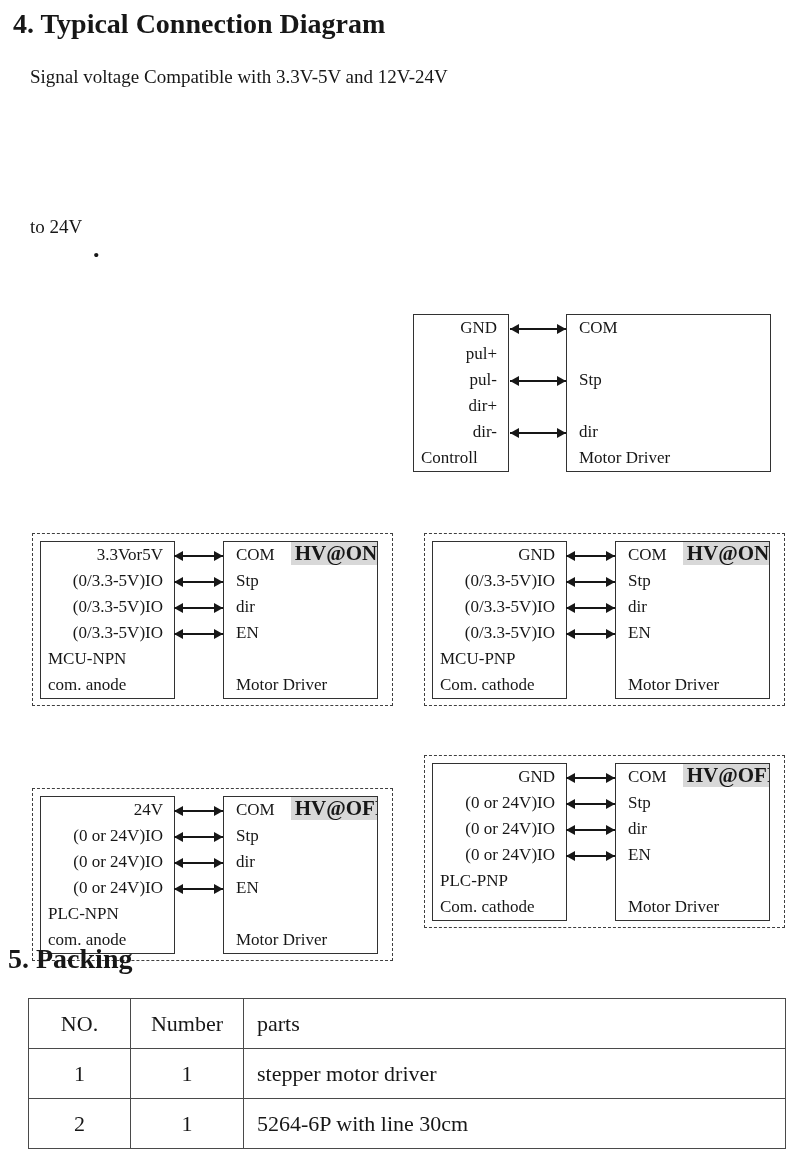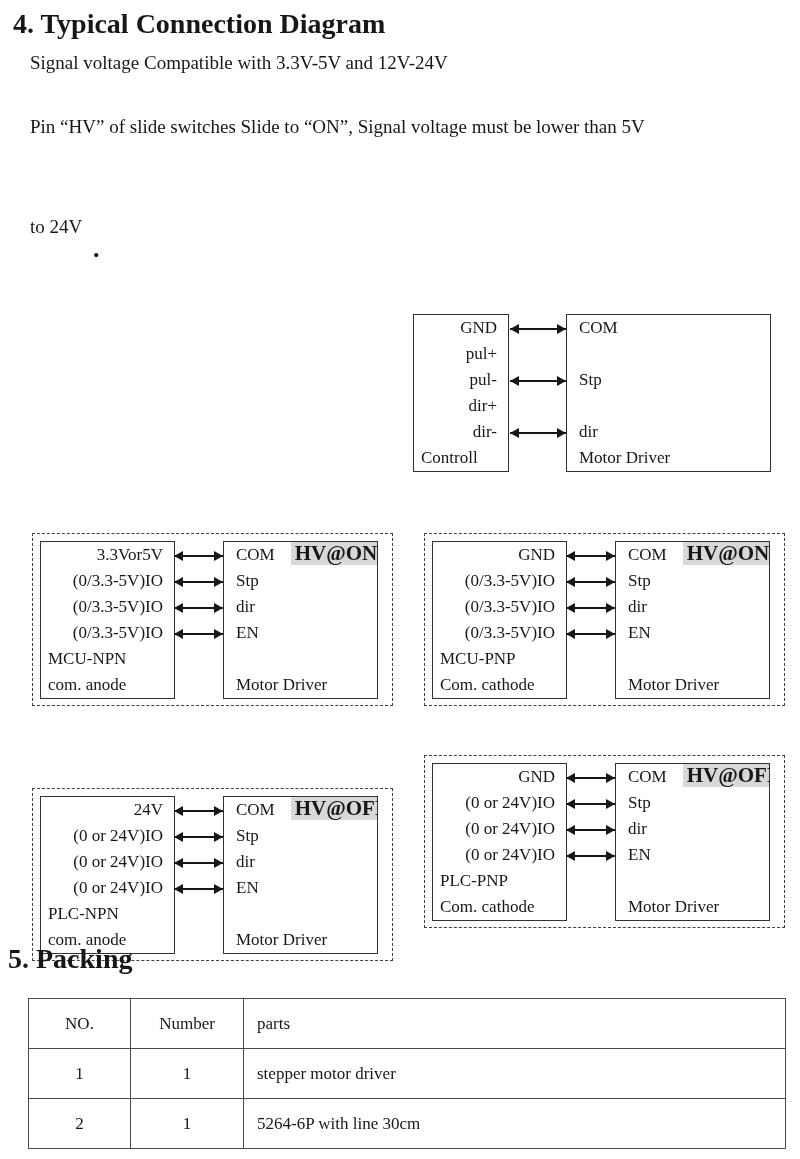--- a/index.html
+++ b/index.html
@@ -42,34 +42,33 @@
     display:inline-block; margin-left:16px; padding:0 4px;
     background:#d8d8d8; font-weight:bold; font-size:21px; line-height:23px;
     vertical-align:baseline;
   }
 
   .ptable {
     position:absolute; left:28px; top:998px;
     border-collapse:collapse; table-layout:fixed;
   }
   .ptable td {
-    border:1.6px solid #4a4a4a; height:50px; font-size:17px;
+    border:1.6px solid #4a4a4a; height:50px; font-size:22px;
     box-sizing:border-box; background:#ffffff; white-space:nowrap; overflow:hidden;
   }
   .ptable .c { text-align:center; }
   .ptable .l { text-align:left; padding-left:13px; }
 </style>
 </head>
 <body>
 
 <div class="page">
 
   <div class="heading" style="left:13px; top:8px;">4. Typical Connection Diagram</div>
-  <div class="bodyline" style="top:52px;">Signal voltage Compatible with 3.3V-5V and 12V-24V</div>
-  <div class="bodyline" style="top:116px;">Pin “HV” of slide switches Slide to “ON”, Signal voltage must be lower than 5V</div>
+  <div class="bodyline" style="top:66px;">Signal voltage Compatible with 3.3V-5V and 12V-24V</div>
   <div class="bodyline" style="top:216px;">to 24V</div>
   <div class="stray-dot">.</div>
 
   <div class="diagram topdiag" style="left:413px; top:314px; width:359px; height:159px;">
     <div class="box lbox">
       <div class="drow ra">GND</div>
       <div class="drow ra">pul+</div>
       <div class="drow ra">pul-</div>
       <div class="drow ra">dir+</div>
       <div class="drow ra">dir-</div>

